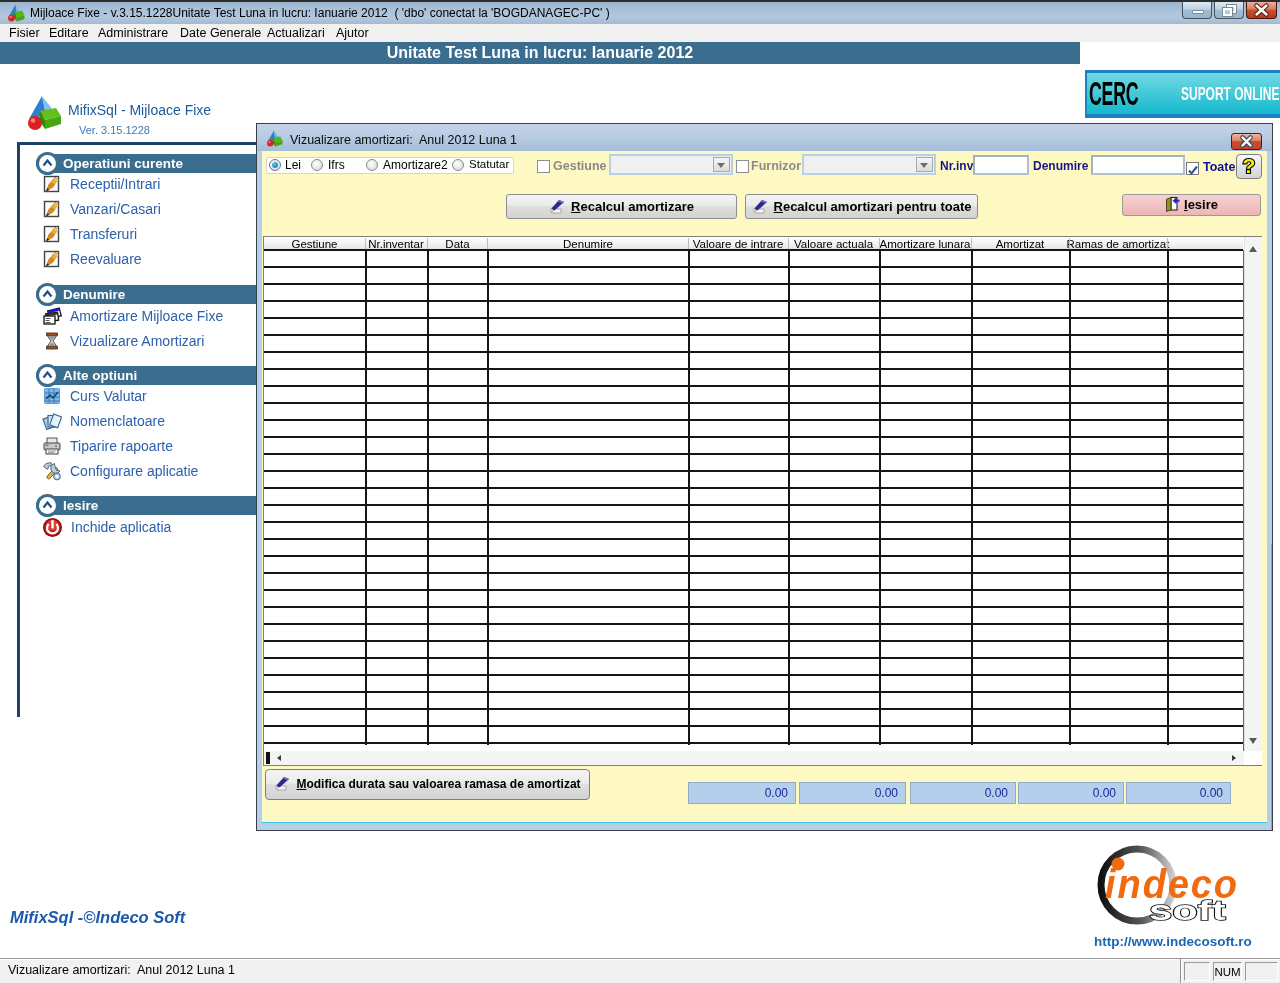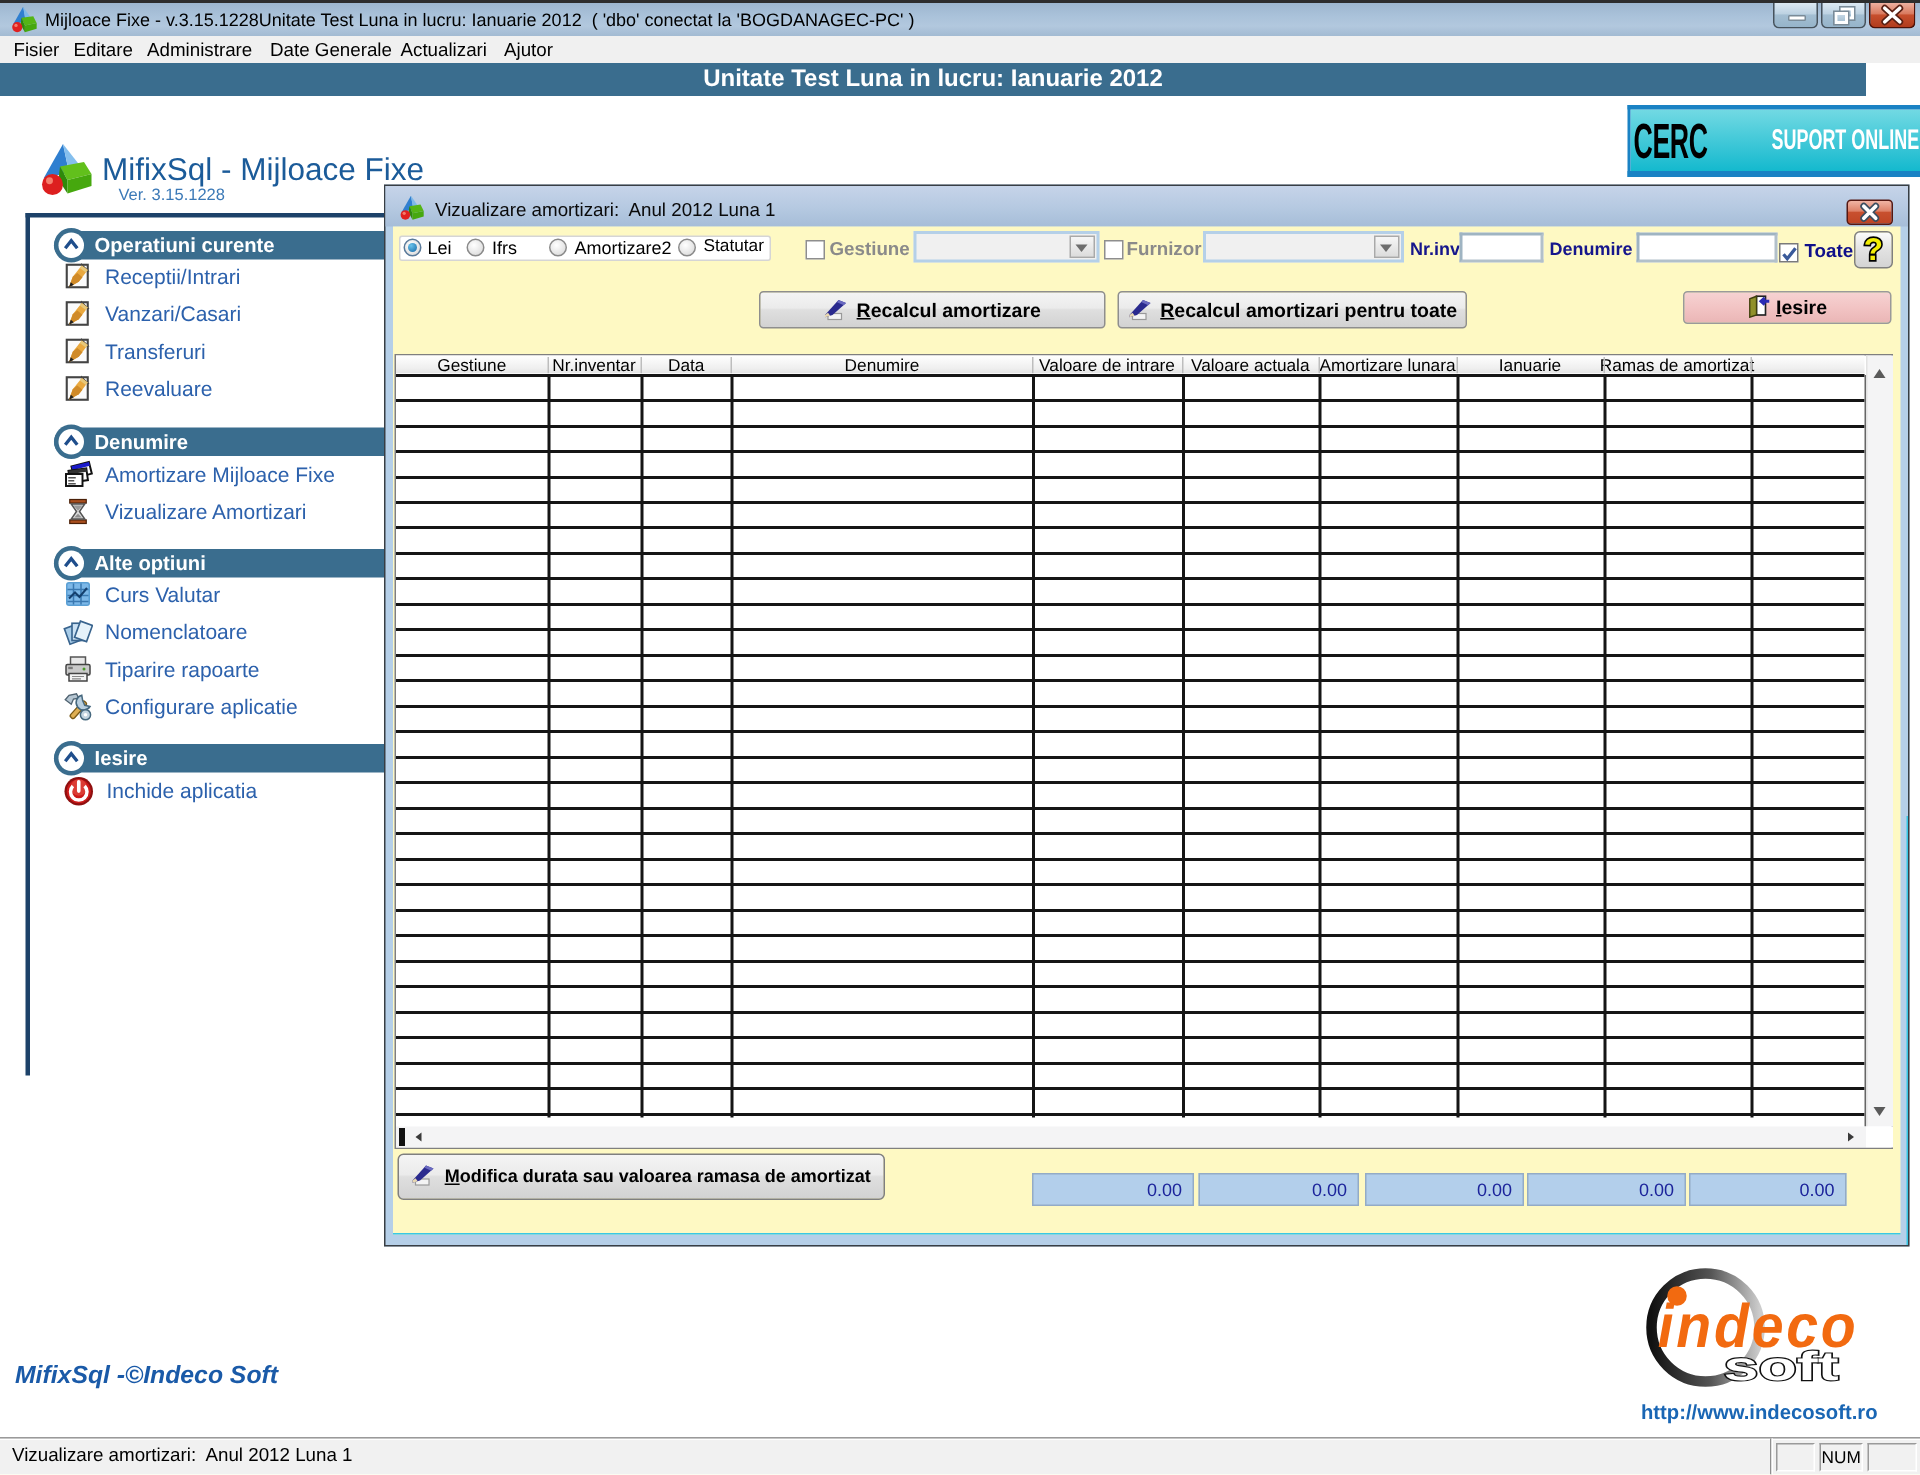--- a/index.html
+++ b/index.html
@@ -55,32 +55,32 @@
 </div>
 
 <div class="a" style="left:0;top:24px;width:1280px;height:18px;background:#f0f0f0"></div>
 <div class="menu-it" style="left:9px;top:24px">Fisier</div>
 <div class="menu-it" style="left:49px;top:24px">Editare</div>
 <div class="menu-it" style="left:98px;top:24px">Administrare</div>
 <div class="menu-it" style="left:180px;top:24px">Date Generale</div>
 <div class="menu-it" style="left:267px;top:24px">Actualizari</div>
 <div class="menu-it" style="left:336px;top:24px">Ajutor</div>
 
-<div class="a" style="left:0;top:42px;width:1244px;height:22px;background:#3a6d8e;text-align:center;line-height:22px;color:#fff;font-weight:bold;font-size:16px">Unitate Test Luna in lucru: Ianuarie 2012</div>
+<div class="a" style="left:0;top:42px;width:1080px;height:22px;background:#3a6d8e;text-align:center;line-height:22px;color:#fff;font-weight:bold;font-size:16px">Unitate Test Luna in lucru: Ianuarie 2012</div>
 
 <svg class="a" style="left:26px;top:95px" width="36" height="38" viewBox="0 0 36 38">
  <polygon points="16,1 3,24 20,20" fill="#2f7fd0"></polygon>
  <polygon points="16,1 20,20 27,15" fill="#85bfee"></polygon>
  <polygon points="14,16 30,13 35,21 19,25" fill="#62c01c"></polygon>
  <polygon points="14,16 19,25 19,34 13,25" fill="#2f8a0a"></polygon>
  <polygon points="19,25 35,21 35,29 19,34" fill="#46a80e"></polygon>
  <circle cx="9" cy="28" r="7" fill="#dd1f1f"></circle>
  <circle cx="7" cy="25.5" r="2.3" fill="#f4806e"></circle>
 </svg>
-<div class="a" style="left:68px;top:102px;font-size:21px;color:#1b5b99">MifixSql - Mijloace Fixe</div>
+<div class="a" style="left:68px;top:102px;font-size:14px;color:#1b5b99">MifixSql - Mijloace Fixe</div>
 <div class="a" style="left:79px;top:124px;font-size:11px;color:#3b79b7">Ver. 3.15.1228</div>
 
 <div class="a" style="left:1085px;top:70px;width:195px;height:48px;background:linear-gradient(180deg,#72d9e3,#14b9ce);border-top:3px solid #1a82c4;border-bottom:4px solid #1a82c4;border-left:2px solid #1a82c4"></div>
 <div class="a" style="left:1089px;top:77px;width:60px;height:36px;font-weight:bold;font-size:33px;line-height:34px;color:#000;transform:scaleX(0.54);transform-origin:0 0;letter-spacing:-0.5px">CERC</div>
 <div class="a" style="left:1181px;top:83px;font-weight:bold;font-size:19px;color:#fff;white-space:nowrap;transform:scaleX(0.63);transform-origin:0 0">SUPORT ONLINE</div>
 
 <div class="a" style="left:17px;top:142px;width:240px;height:3px;background:#1d4269"></div>
 <div class="a" style="left:17px;top:142px;width:3px;height:575px;background:#1d4269"></div>
 
 <div class="sbar" style="top:154px">
@@ -310,21 +310,21 @@
 
   <div class="a" style="left:1px;top:85px;width:999px;height:530px;border:1px solid #7f7f7f;background:#fff">
    <div class="a" style="left:0;top:0;width:979px;height:12px;background:linear-gradient(180deg,#ffffff,#efefef 70%,#e4e4e4)"></div>
    <div class="hdr-lab" style="left:0px;width:101px">Gestiune</div>
    <div class="hdr-lab" style="left:101px;width:62px">Nr.inventar</div>
    <div class="hdr-lab" style="left:163px;width:61px">Data</div>
    <div class="hdr-lab" style="left:224px;width:200px">Denumire</div>
    <div class="hdr-lab" style="left:424px;width:100px">Valoare de intrare</div>
    <div class="hdr-lab" style="left:524px;width:91px">Valoare actuala</div>
    <div class="hdr-lab" style="left:615px;width:92px">Amortizare lunara</div>
-   <div class="hdr-lab" style="left:707px;width:98px">Ianuarie</div>
+   <div class="hdr-lab" style="left:707px;width:98px">Amortizat</div>
    <div class="hdr-lab" style="left:794px;width:120px">Ramas de amortizat</div>
    <div class="hdr-sep" style="left:101px"></div>
         <div class="hdr-sep" style="left:163px"></div>
         <div class="hdr-sep" style="left:223px"></div>
         <div class="hdr-sep" style="left:424px"></div>
         <div class="hdr-sep" style="left:524px"></div>
         <div class="hdr-sep" style="left:615px"></div>
         <div class="hdr-sep" style="left:707px"></div>
         <div class="hdr-sep" style="left:805px"></div>
         <div class="hdr-sep" style="left:903px"></div>

